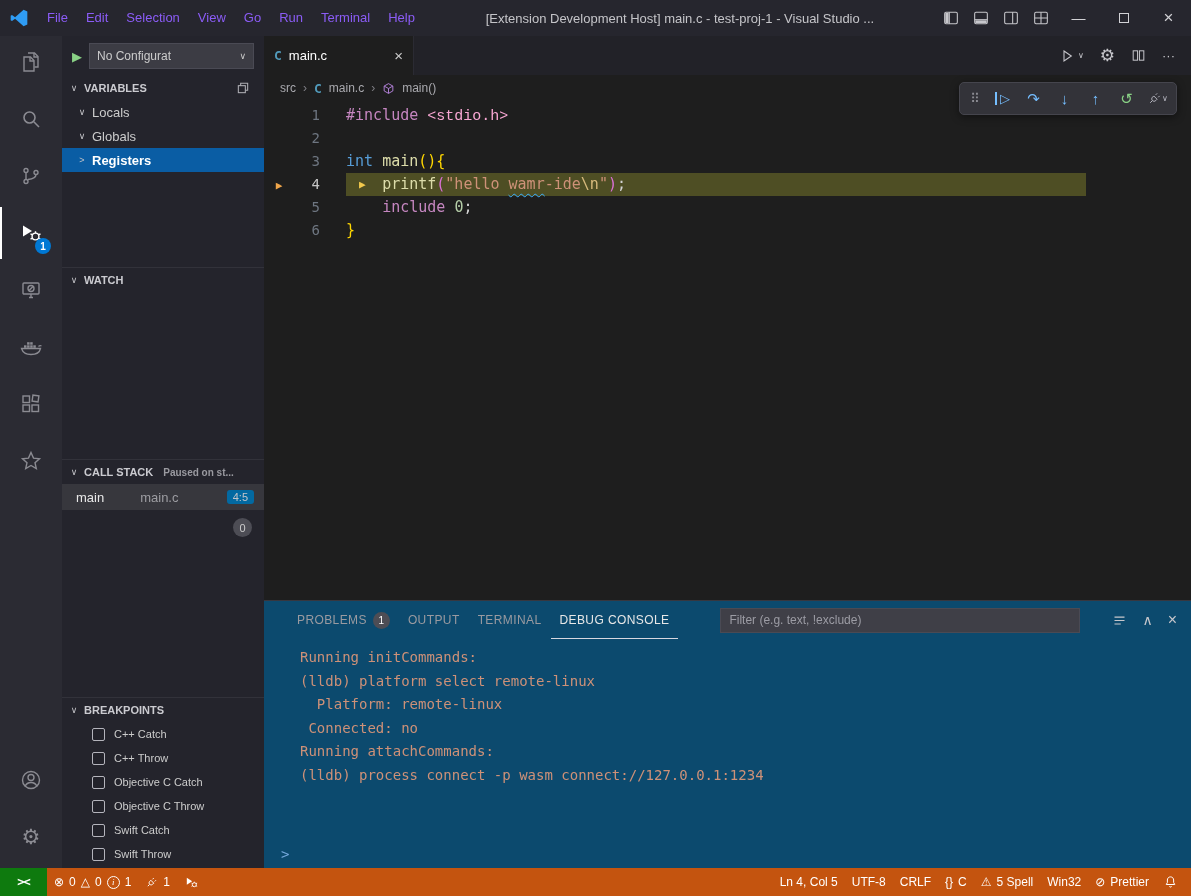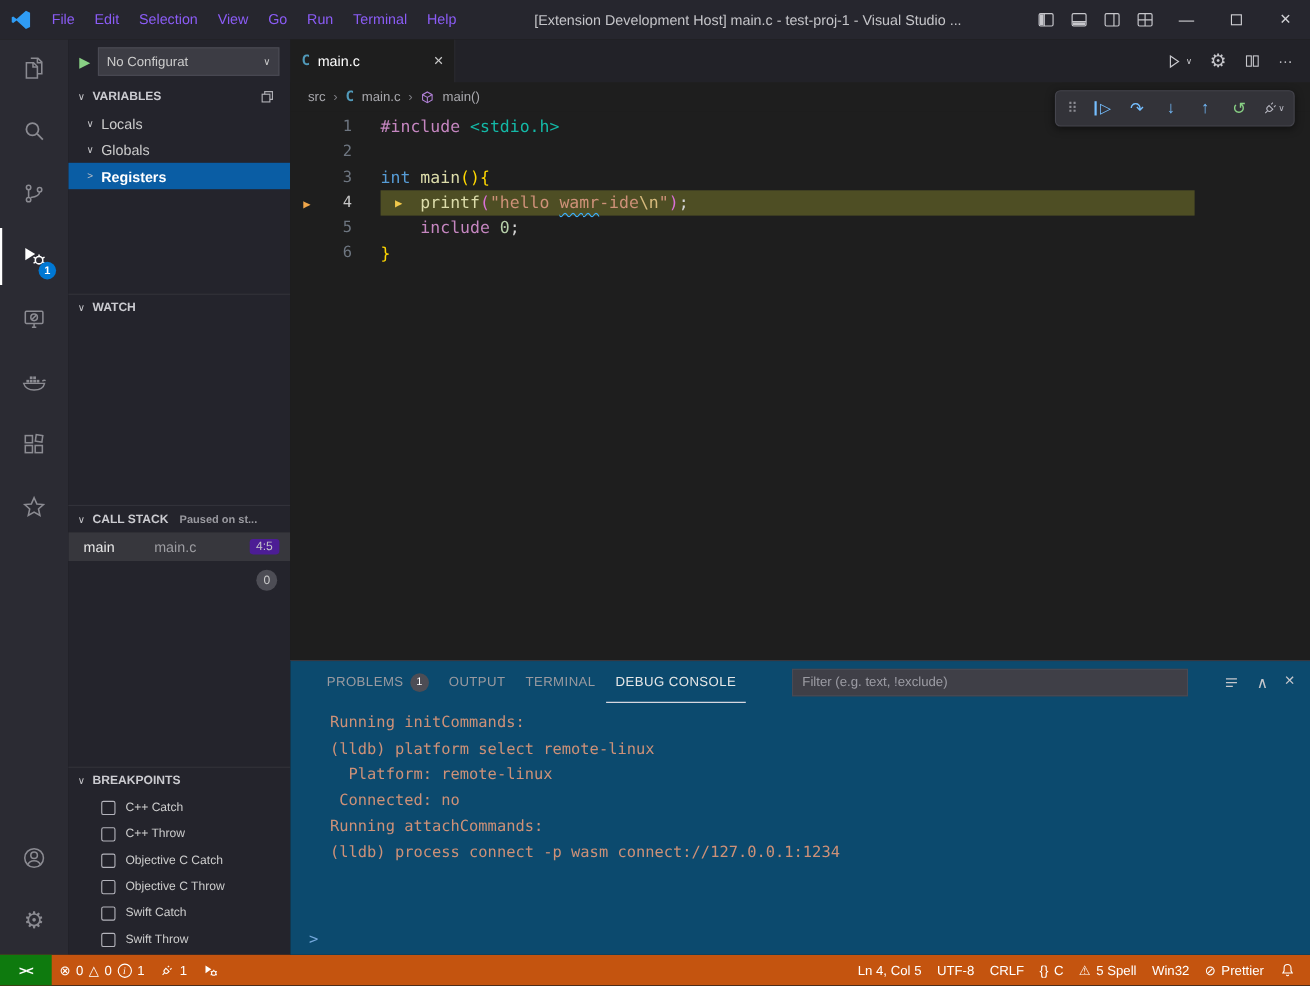--- a/index.html
+++ b/index.html
@@ -41,21 +41,21 @@
   .hdr-action{margin-left:auto;margin-right:8px;color:#aeaeb4;display:flex}
   .tree-row{height:24px;display:flex;align-items:center;padding-left:14px;gap:4px;font-size:13px}
   .tree-row.selected{background:#0a5da4;color:#ffffff;font-weight:bold}
   .sec-variables{height:192px;border-bottom:1px solid #32323a}
   .sec-watch{height:192px;border-bottom:1px solid #32323a}
   .sec-callstack{height:238px;border-bottom:1px solid #32323a}
   .sec-breakpoints{flex:1}
   .frame-row{height:26px;background:#37373d;display:flex;align-items:center;padding:0 10px 0 14px}
   .frame-name{color:#e8e8e8}
   .frame-file{color:#9d9da2;margin-left:36px}
-  .pos-badge{margin-left:auto;background:#4c1d95;border-radius:3px;padding:1px 6px;font-size:11px;color:#c5c5c9}
+  .pos-badge{margin-left:auto;background:#0369a1;border-radius:3px;padding:1px 6px;font-size:11px;color:#c5c5c9}
   .thread-badge-row{display:flex;justify-content:flex-end;padding:8px 12px 0 0}
   .thread-badge{width:19px;height:19px;border-radius:50%;background:#4d4d55;color:#cccccc;font-size:11px;display:flex;align-items:center;justify-content:center}
   .bp-row{height:24px;display:flex;align-items:center;padding-left:30px;gap:9px}
   .checkbox{width:13px;height:13px;border:1px solid #b4b4bc;border-radius:2px;background:#22222a;flex:none}
   .bp-label{font-size:11px;color:#cccccc}
 
   
   .editor-col{flex:1;display:flex;flex-direction:column;min-width:0;position:relative;background:#1e1e1e}
   .tabbar{height:39px;background:#222228;display:flex;align-items:stretch;flex:none}
   .tab{width:150px;background:#1e1e1e;display:flex;align-items:center;padding:0 10px;gap:7px;font-size:13px;color:#ffffff;border-right:1px solid #2b2b33}
@@ -410,21 +410,21 @@
           <span class="mini-chev">∨</span>
         </span>
       </div>
 
       <div class="editor-body">
         <div id="code-lines">
             <div class="code-line">
               <span class="glyph-margin"></span>
               <span class="line-number">1</span>
               <span class="gutter-pad"></span>
-              <span class="code-text"><span class="tok" style="color: rgb(197, 134, 192);">#include</span><span class="tok" style="color: rgb(212, 212, 212);"> </span><span class="tok" style="color: #14b8a6;">&lt;stdio.h&gt;</span></span>
+              <span class="code-text"><span class="tok" style="color: rgb(197, 134, 192);">#include</span><span class="tok" style="color: rgb(212, 212, 212);"> </span><span class="tok" style="color: #f9a8d4; font-family: Liberation Mono, monospace;">&lt;stdio.h&gt;</span></span>
             </div>
             <div class="code-line">
               <span class="glyph-margin"></span>
               <span class="line-number">2</span>
               <span class="gutter-pad"></span>
               <span class="code-text"></span>
             </div>
             <div class="code-line">
               <span class="glyph-margin"></span>
               <span class="line-number">3</span>

